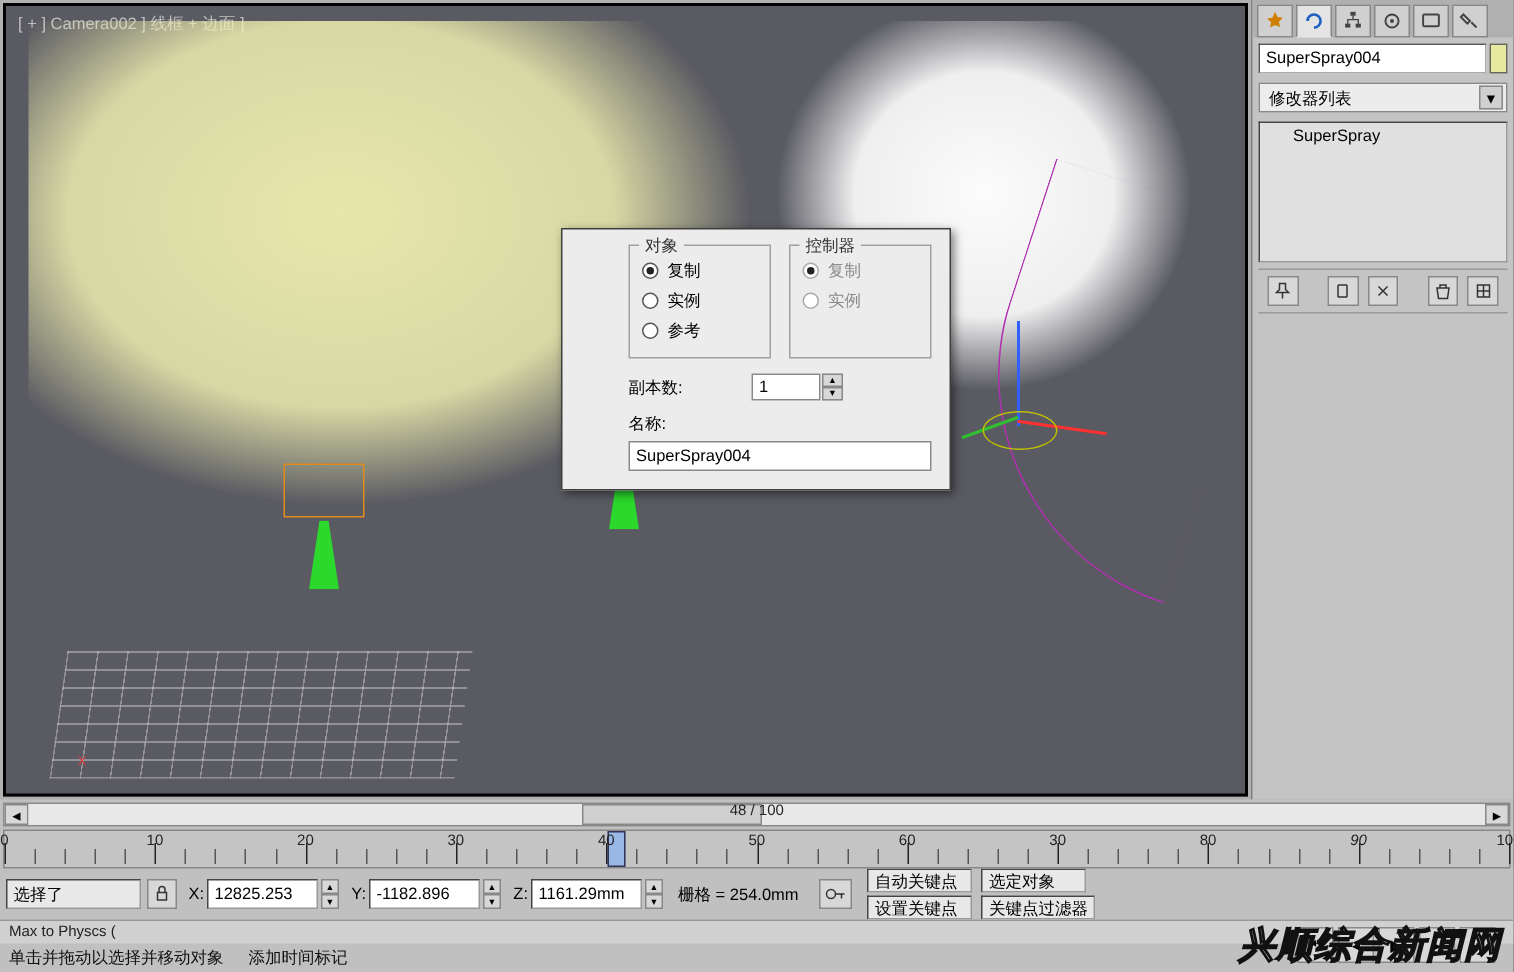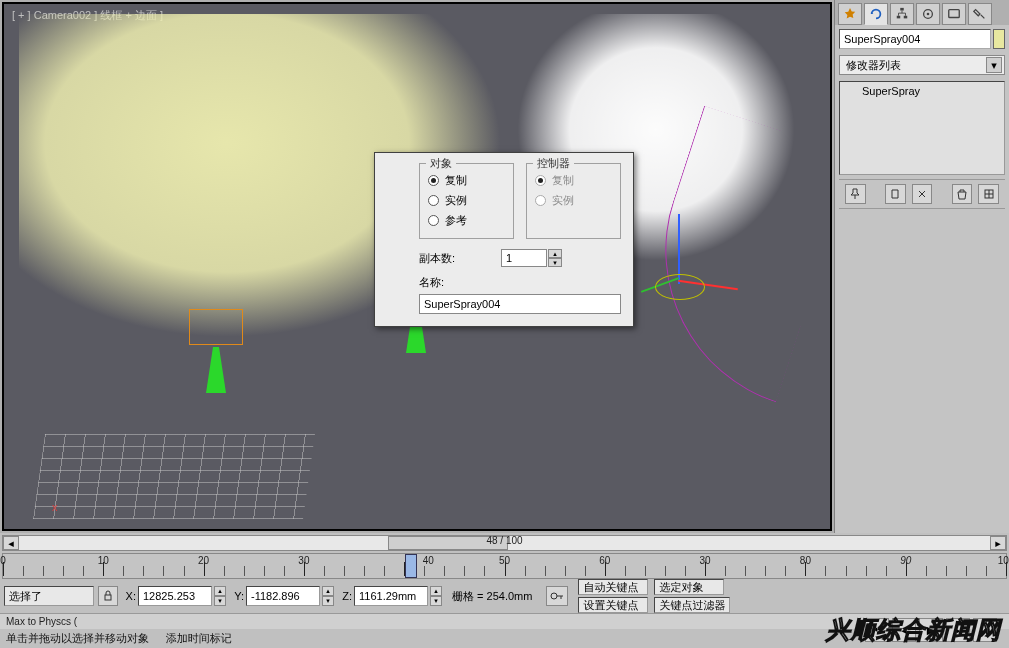--- a/index.html
+++ b/index.html
@@ -276,21 +276,21 @@
           <div class="tick" style="left: 24%;"></div>
           <div class="tick" style="left: 26%;"></div>
           <div class="tick" style="left: 28%;"></div>
           <div class="tick major" style="left: 30%;"></div>
           <div class="tick-label" style="left: 30%;">30</div>
           <div class="tick" style="left: 32%;"></div>
           <div class="tick" style="left: 34%;"></div>
           <div class="tick" style="left: 36%;"></div>
           <div class="tick" style="left: 38%;"></div>
           <div class="tick major" style="left: 40%;"></div>
-          <div class="tick-label" style="left: 40%; margin-left: 24px;">40</div>
+          <div class="tick-label" style="left: 40%;">40</div>
           <div class="tick" style="left: 42%;"></div>
           <div class="tick" style="left: 44%;"></div>
           <div class="tick" style="left: 46%;"></div>
           <div class="tick" style="left: 48%;"></div>
           <div class="tick major" style="left: 50%;"></div>
           <div class="tick-label" style="left: 50%;">50</div>
           <div class="tick" style="left: 52%;"></div>
           <div class="tick" style="left: 54%;"></div>
           <div class="tick" style="left: 56%;"></div>
           <div class="tick" style="left: 58%;"></div>

